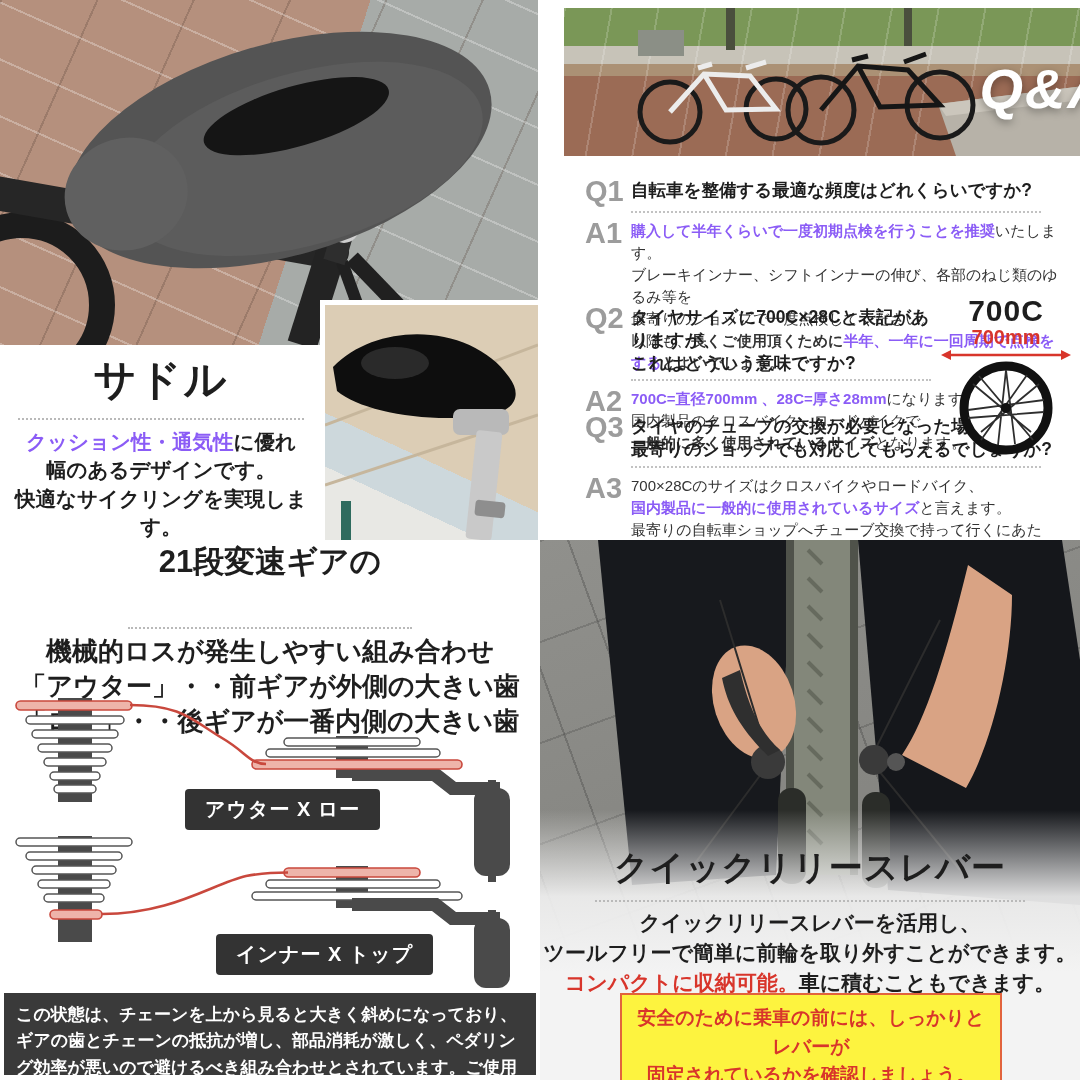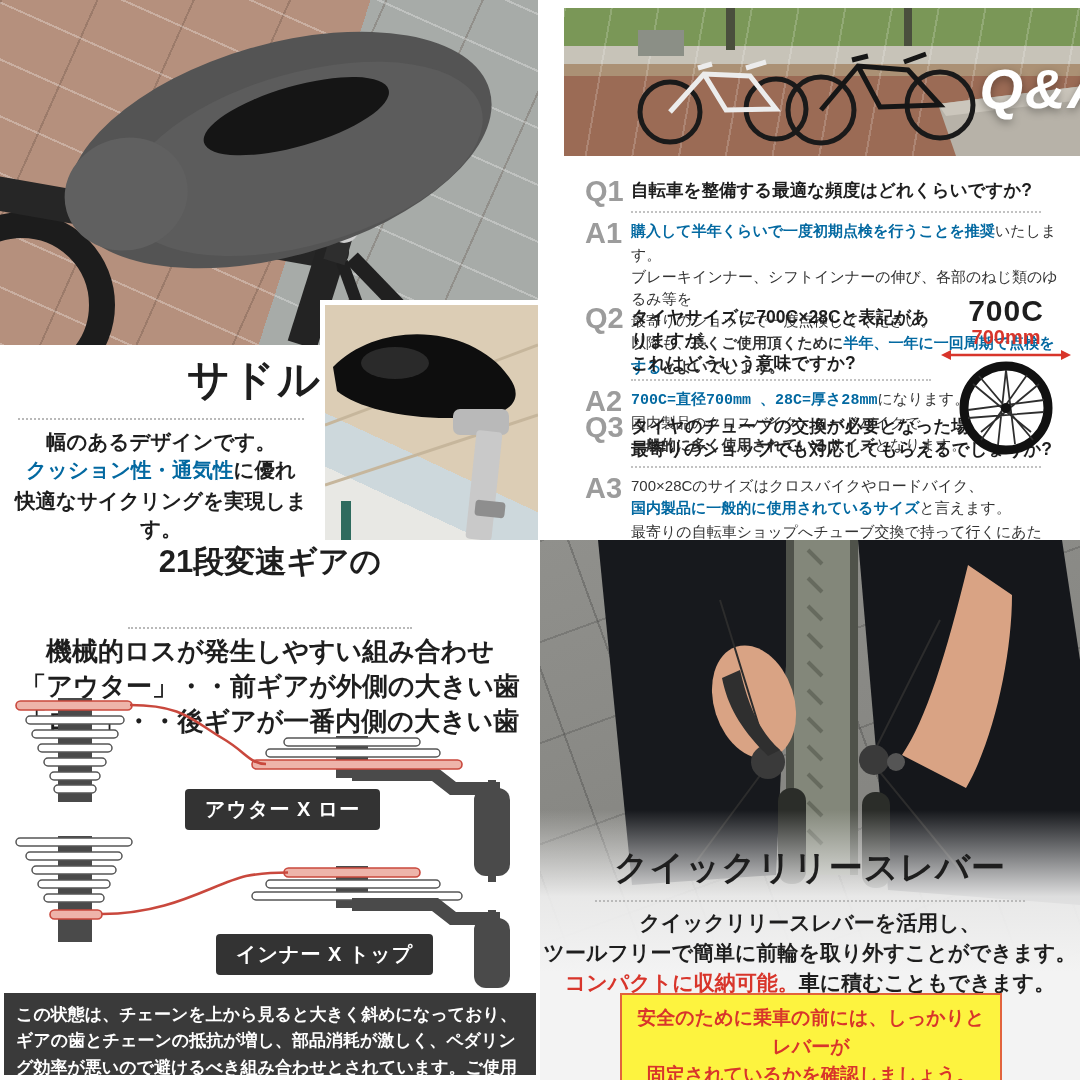--- a/index.html
+++ b/index.html
@@ -4,33 +4,33 @@
 <style>
   html,body{margin:0;padding:0;background:#e9e9e9;}
   .page{position:relative;width:1080px;height:1080px;background:#fff;overflow:hidden;
         font-family:"Liberation Sans",sans-serif;color:#1e1e1e;}
   .abs{position:absolute;}
   .center{text-align:center;}
   
   .sg-n{}
   .sg-b{font-weight:700;}
   .sg-r{color:#d8352b;margin-top:8px;}
-  .sg-rb{color:#0369a1;font-weight:700;font-family:Liberation Mono, monospace;}
+  .sg-rb{color:#8b5cf6;font-weight:700;}
 
   
   .saddle-photo{left:0;top:0;width:538px;height:345px;overflow:hidden;
     background:
       repeating-linear-gradient(24deg, rgba(255,255,255,.28) 0 2px, rgba(0,0,0,0) 2px 52px),
       repeating-linear-gradient(114deg, rgba(80,60,50,.25) 0 2px, rgba(0,0,0,0) 2px 88px),
       linear-gradient(108deg,#b5907d 0 57%,#a7aba8 57% 100%);}
   .saddle-inset{left:320px;top:300px;width:218px;height:240px;overflow:hidden;
     border-left:5px solid #fff;border-top:5px solid #fff;box-sizing:border-box;
     background:linear-gradient(205deg,#dccdb5 0 62%,#cdd8dc 62% 78%,#e8e8e4 78%);}
   .saddle-textbox{left:0;top:352px;width:322px;}
-  .saddle-title{font-size:42px;font-weight:900;letter-spacing:2px;text-align:right;}
+  .saddle-title{font-size:42px;font-weight:900;letter-spacing:2px;}
   .dotline{border-top:2px dotted #b9b9b9;height:0;}
   .saddle-para{font-size:20.5px;font-weight:700;line-height:1.38;margin-top:8px;}
 
   
   .qa-banner{left:564px;top:8px;width:524px;height:148px;overflow:hidden;
     background:
       repeating-linear-gradient(100deg, rgba(255,255,255,.18) 0 2px, rgba(0,0,0,0) 2px 46px),
       linear-gradient(to bottom,#7a9757 0 26%,#c7c3b8 26% 38%,#ab9175 38% 46%,#9b6b55 46% 100%); padding-left: 44px;}
   .qa-banner-label{position:absolute;right:22px;top:48px;font-size:56px;font-weight:900;
     font-style:italic;color:#fff;letter-spacing:2px;text-shadow:0 3px 8px rgba(0,0,0,.35);}
@@ -105,22 +105,22 @@
       <rect x="146" y="126" width="26" height="109" rx="4" fill="#c9c9c9" transform="rotate(6 159 180)"></rect>
       <rect x="150" y="196" width="30" height="16" rx="4" fill="#8e8e8e" transform="rotate(6 165 204)"></rect>
       <rect x="16" y="196" width="10" height="39" fill="#2e6b5e"></rect>
     </svg>
   </div>
 
   <div class="abs saddle-textbox center">
     <div class="saddle-title">サドル</div>
     <div class="dotline" style="margin:10px 18px 0;"></div>
     <div class="saddle-para">
+      <div><span class="sg-rb">クッション性・通気性</span><span class="sg-n">に優れ</span></div>
       <div>幅のあるデザインです。</div>
-      <div><span class="sg-rb">クッション性・通気性</span><span class="sg-n">に優れ</span></div>
       <div>快適なサイクリングを実現します。</div>
     </div>
   </div>
 
   <div class="abs qa-banner">
     <svg width="524" height="148" viewBox="0 0 524 148">
       <rect x="118" y="0" width="9" height="42" fill="#4a4f3d"></rect>
       <rect x="296" y="0" width="8" height="38" fill="#4a4f3d"></rect>
       <rect x="30" y="22" width="46" height="26" fill="#8b8f86"></rect>
       <polygon points="330,96 524,72 524,148 348,148" fill="#b7b2a8"></polygon>

